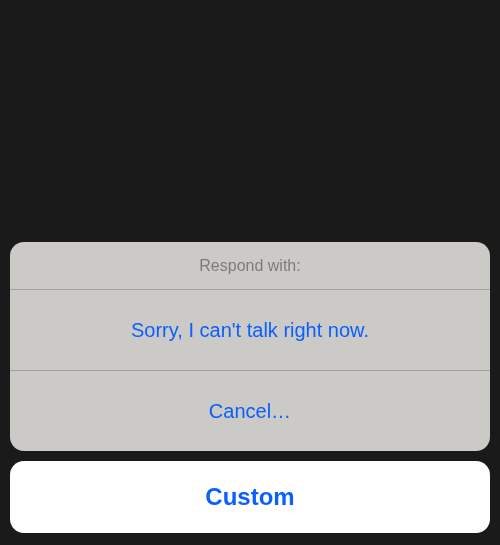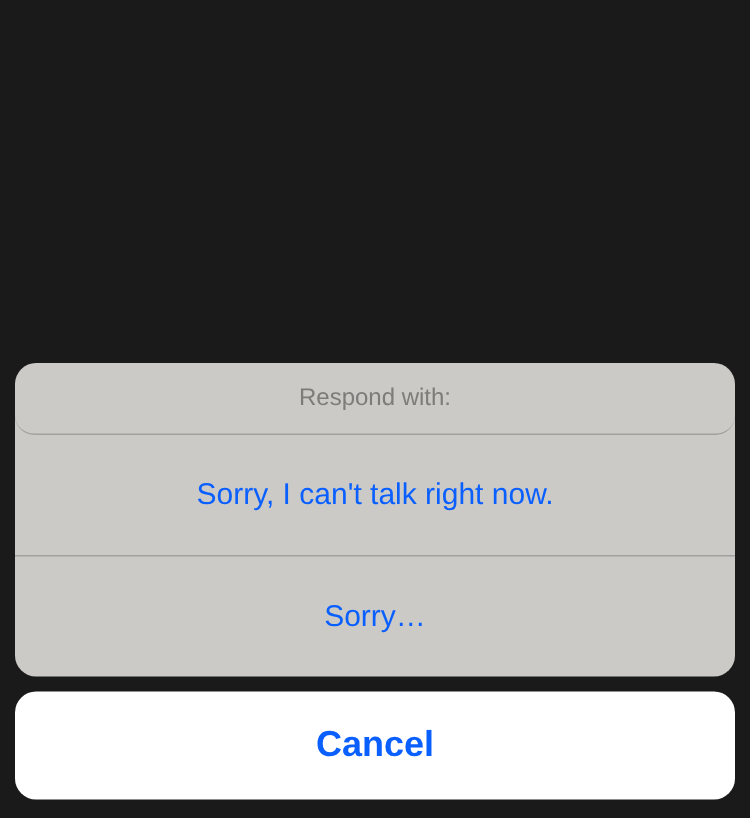--- a/index.html
+++ b/index.html
@@ -24,21 +24,20 @@
       overflow: hidden;
       margin-bottom: 10px;
     }
     .sheet-header {
       text-align: center;
       padding: 15px 10px 14px 10px;
       color: #7c7c7a;
       font-size: 16px;
       font-weight: 400;
       border-bottom: 1px solid rgba(120,120,120,0.5);
-      border-radius: 13px;
     }
     .sheet-option {
       text-align: center;
       padding: 28px 15px;
       color: #0a5fff;
       font-size: 20px;
       font-weight: 400;
       border-bottom: 1px solid rgba(120,120,120,0.5);
       cursor: pointer;
       line-height: 1.2;
@@ -56,16 +55,16 @@
       font-weight: 600;
       cursor: pointer;
     }
   </style>
 </head>
 <body>
 
 <div class="sheet">
   <div class="sheet-header">Respond with:</div>
   <div class="sheet-option">Sorry, I can't talk right now.</div>
-  <div class="sheet-option">Sorry…</div>
+  <div class="sheet-option">Cancel…</div>
 </div>
 
-<div class="cancel-button">Cancel</div>
+<div class="cancel-button">Custom</div>
 
 </body></html>

